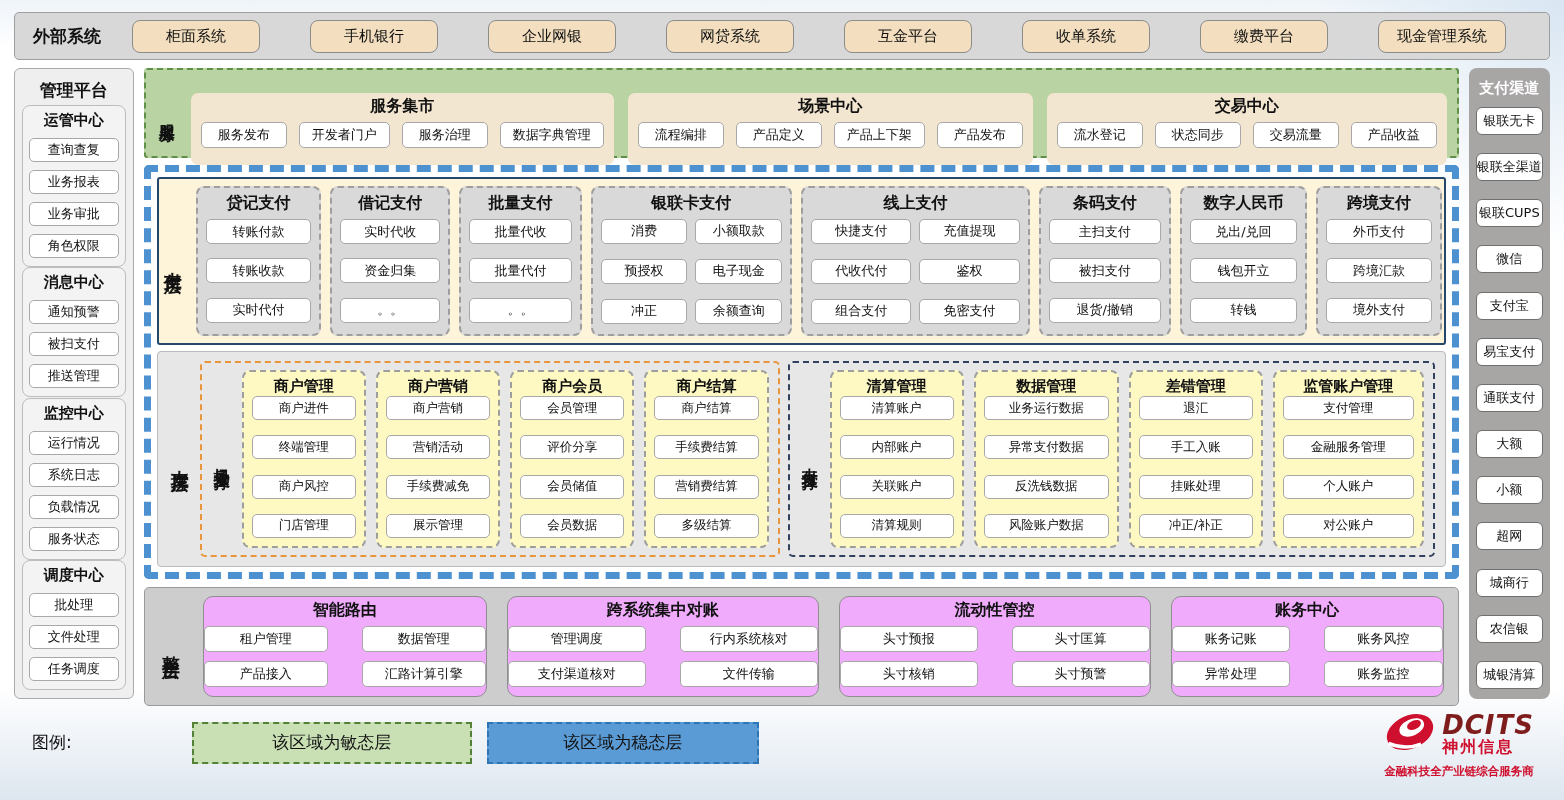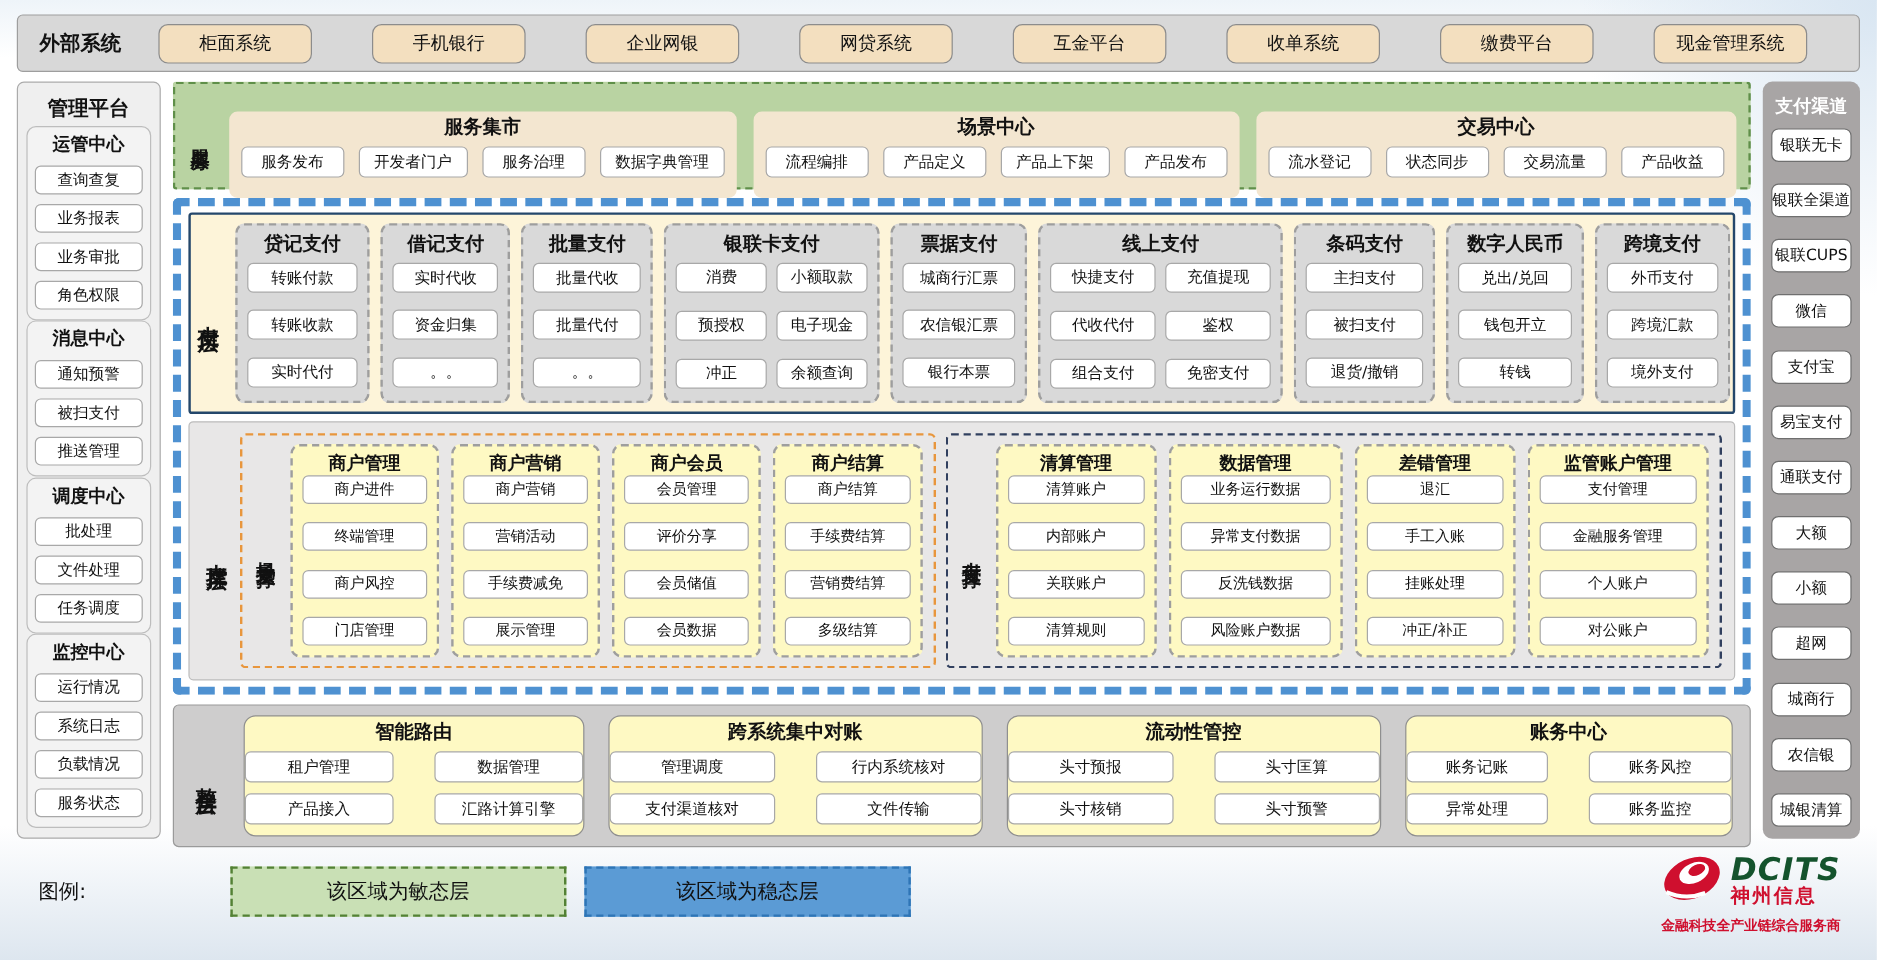--- a/index.html
+++ b/index.html
@@ -71,42 +71,42 @@
   .sup-pay { border:2px dashed #31405f; flex:1.12; }
   .scol { background:#fef9c3; border:2px dashed #9e9e9e; border-radius:8px; padding:5px 8px 8px;
     display:flex; flex-direction:column; flex:1; }
   .scol-title { font-size:15px; font-weight:700; text-align:center; white-space:nowrap; }
   .scol-items { display:flex; flex-direction:column; justify-content:space-between; flex:1; gap:7px; }
   .scol-items .btn { height:24px; font-size:12.5px; }
 
   
   .integration { margin-top:8px; background:#cecdcd; border:1.5px solid #9a9a9a; border-radius:5px;
     padding:8px 14px; display:flex; gap:20px; height:120px; }
-  .isec { background:#fef9c3; border:1.5px solid #8f8f8f; border-radius:10px; padding:3px 0 9px;
+  .isec { background:#f0abfc; border:1.5px solid #8f8f8f; border-radius:10px; padding:3px 0 9px;
     display:flex; flex-direction:column; gap:5px; }
   .isec-title { font-size:16px; font-weight:700; text-align:center; }
   .isec-items { display:grid; grid-template-columns:1fr 1fr; gap:9px 34px; flex:1; }
   .isec-items .btn { height:26px; min-width:108px; padding:0 10px; }
 
   
   .right { width:92px; background:#a8a5a5; border-radius:8px; padding:8px 7px 10px;
     display:flex; flex-direction:column; justify-content:space-between; }
   .right-title { color:#ffffff; font-size:15px; font-weight:700; text-align:center; padding:3px 0; }
   .right .btn { height:28px; border:1px solid #6f6f6f; border-radius:6px; }
 
   
   .footer { flex:1; display:flex; align-items:center; padding:0 16px 14px 18px; }
   .legend-label { font-size:17px; }
   .legend-box { height:42px; display:flex; align-items:center; justify-content:center; font-size:17px; }
   .legend-agile { width:280px; margin-left:120px; background:#c9e0b5; border:2px dashed #538135; }
   .legend-stable { width:272px; margin-left:15px; background:#5b9bd5; border:2.5px dashed #2e75b6; }
   .logo { margin-left:auto; display:flex; flex-direction:column; align-items:center; }
   .logo-row { display:flex; align-items:center; gap:6px; }
   .logo-texts { display:flex; flex-direction:column; line-height:1.05; }
-  .logo-brand { color:#14532d; font-size:26px; font-weight:700; font-style:italic; letter-spacing:1px; }
+  .logo-brand { color:#7f1d1d; font-size:26px; font-weight:700; font-style:italic; letter-spacing:1px; }
   .logo-company { color:#cf0f2e; font-size:16px; font-weight:700; letter-spacing:2px; }
   .logo-tagline { color:#cf0f2e; font-size:11.5px; font-weight:700; margin-top:2px; white-space:nowrap; }
 </style>
 </head>
 <body>
 
 <div class="page">
 
   <div class="topbar">
     <div class="topbar-label">外部系统</div>
@@ -140,36 +140,36 @@
       <div class="side-group">
         <div class="side-group-title">消息中心</div>
         <div style="display:flex;flex-direction:column;gap:8px">
 
         <div class="btn">通知预警</div>
             <div class="btn">被扫支付</div>
             <div class="btn">推送管理</div>
           </div>
       </div>
       <div class="side-group">
-        <div class="side-group-title">调度中心</div>
-        <div style="display:flex;flex-direction:column;gap:8px">
-
-        <div class="btn">批处理</div>
-            <div class="btn">文件处理</div>
-            <div class="btn">任务调度</div>
-          </div>
-      </div>
-      <div class="side-group">
         <div class="side-group-title">监控中心</div>
         <div style="display:flex;flex-direction:column;gap:8px">
 
         <div class="btn">运行情况</div>
             <div class="btn">系统日志</div>
             <div class="btn">负载情况</div>
             <div class="btn">服务状态</div>
+          </div>
+      </div>
+      <div class="side-group">
+        <div class="side-group-title">调度中心</div>
+        <div style="display:flex;flex-direction:column;gap:8px">
+
+        <div class="btn">批处理</div>
+            <div class="btn">文件处理</div>
+            <div class="btn">任务调度</div>
           </div>
       </div>
     </aside>
 
     <main class="center">
 
       <section class="service-layer">
         <div class="vlabel">服务层</div>
         <div class="svc" style="flex:0.93">
           <div class="svc-title">服务集市</div>
@@ -238,29 +238,20 @@
           <div class="pcol two" style="flex:1.72">
             <div class="pcol-title">银联卡支付</div>
             <div class="pcol-items">
 
             <div class="btn">消费</div>
                 <div class="btn">小额取款</div>
                 <div class="btn">预授权</div>
                 <div class="btn">电子现金</div>
                 <div class="btn">冲正</div>
                 <div class="btn">余额查询</div>
-              </div>
-          </div>
-          <div class="pcol" style="flex:1.02">
-            <div class="pcol-title">票据支付</div>
-            <div class="pcol-items">
-
-            <div class="btn">城商行汇票</div>
-                <div class="btn">农信银汇票</div>
-                <div class="btn">银行本票</div>
               </div>
           </div>
           <div class="pcol two" style="flex:1.98">
             <div class="pcol-title">线上支付</div>
             <div class="pcol-items">
 
             <div class="btn">快捷支付</div>
                 <div class="btn">充值提现</div>
                 <div class="btn">代收代付</div>
                 <div class="btn">鉴权</div>

